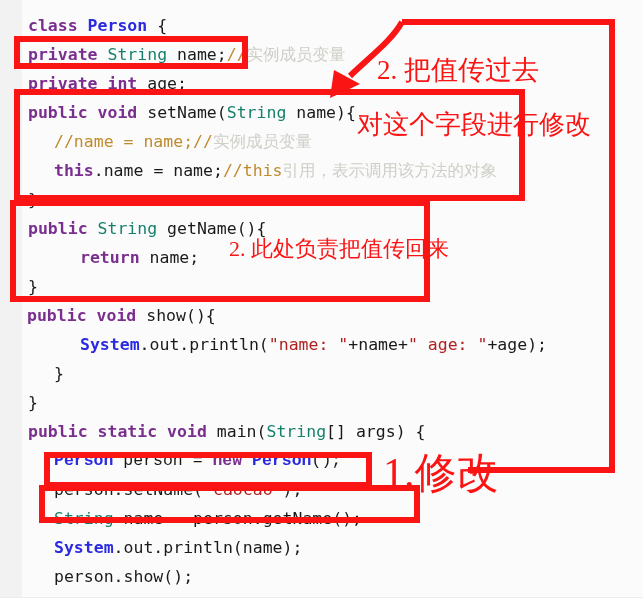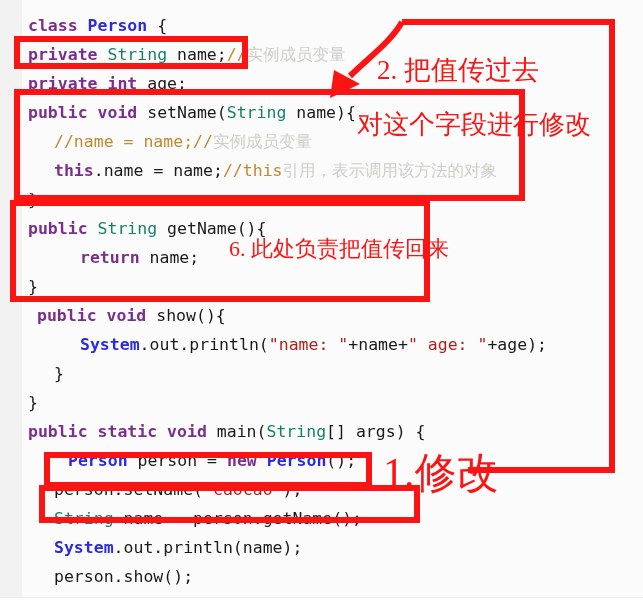--- a/index.html
+++ b/index.html
@@ -107,26 +107,26 @@
         <div class="line" style="top: 11px; left: 6px;"><span class="kw">class</span><span class="pnc"> </span><span class="cls">Person</span><span class="pnc"> </span><span class="pnc">{</span></div>
         <div class="line" style="top: 40px; left: 6px;"><span class="kw">private</span><span class="pnc"> </span><span class="typ">String</span><span class="pnc"> </span><span class="plain">name</span><span class="pnc">;</span><span class="cmto">//</span><span class="cmtz">实例成员变量</span></div>
         <div class="line" style="top: 69px; left: 6px;"><span class="kw">private</span><span class="pnc"> </span><span class="kw">int</span><span class="pnc"> </span><span class="plain">age</span><span class="pnc">;</span></div>
         <div class="line" style="top: 98px; left: 6px;"><span class="kw">public</span><span class="pnc"> </span><span class="kw">void</span><span class="pnc"> </span><span class="plain">setName</span><span class="pnc">(</span><span class="typ">String</span><span class="pnc"> </span><span class="plain">name</span><span class="pnc">)</span><span class="pnc">{</span></div>
         <div class="line" style="top: 127px; left: 32px;"><span class="cmto">//name = name;//</span><span class="cmtz">实例成员变量</span></div>
         <div class="line" style="top: 156px; left: 32px;"><span class="kw">this</span><span class="pnc">.</span><span class="plain">name</span><span class="pnc"> </span><span class="pnc">=</span><span class="pnc"> </span><span class="plain">name</span><span class="pnc">;</span><span class="cmto">//this</span><span class="cmtz">引用，表示调用该方法的对象</span></div>
         <div class="line" style="top: 185px; left: 6px;"><span class="pnc">}</span></div>
         <div class="line" style="top: 214px; left: 6px;"><span class="kw">public</span><span class="pnc"> </span><span class="typ">String</span><span class="pnc"> </span><span class="plain">getName</span><span class="pnc">(</span><span class="pnc">)</span><span class="pnc">{</span></div>
         <div class="line" style="top: 243px; left: 58px;"><span class="kw">return</span><span class="pnc"> </span><span class="plain">name</span><span class="pnc">;</span></div>
         <div class="line" style="top: 272px; left: 6px;"><span class="pnc">}</span></div>
-        <div class="line" style="top: 301px; left: 15px;"><span class="kw">public</span><span class="pnc"> </span><span class="kw">void</span><span class="pnc"> </span><span class="plain">show</span><span class="pnc">(</span><span class="pnc">)</span><span class="pnc">{</span></div>
+        <div class="line" style="top: 301px; left: 5px;"><span class="kw">public</span><span class="pnc"> </span><span class="kw">void</span><span class="pnc"> </span><span class="plain">show</span><span class="pnc">(</span><span class="pnc">)</span><span class="pnc">{</span></div>
         <div class="line" style="top: 330px; left: 58px;"><span class="cls">System</span><span class="pnc">.</span><span class="plain">out</span><span class="pnc">.</span><span class="plain">println</span><span class="pnc">(</span><span class="str">"name: "</span><span class="pnc">+</span><span class="plain">name</span><span class="pnc">+</span><span class="str">" age: "</span><span class="pnc">+</span><span class="plain">age</span><span class="pnc">)</span><span class="pnc">;</span></div>
         <div class="line" style="top: 359px; left: 32px;"><span class="pnc">}</span></div>
         <div class="line" style="top: 388px; left: 6px;"><span class="pnc">}</span></div>
         <div class="line" style="top: 417px; left: 6px;"><span class="kw">public</span><span class="pnc"> </span><span class="kw">static</span><span class="pnc"> </span><span class="kw">void</span><span class="pnc"> </span><span class="plain">main</span><span class="pnc">(</span><span class="typ">String</span><span class="pnc">[</span><span class="pnc">]</span><span class="pnc"> </span><span class="plain">args</span><span class="pnc">)</span><span class="pnc"> </span><span class="pnc">{</span></div>
-        <div class="line" style="top: 446px; left: 46px;"><span class="cls">Person</span><span class="pnc"> </span><span class="plain">person</span><span class="pnc"> </span><span class="pnc">=</span><span class="pnc"> </span><span class="kw">new</span><span class="pnc"> </span><span class="cls">Person</span><span class="pnc">(</span><span class="pnc">)</span><span class="pnc">;</span></div>
+        <div class="line" style="top: 446px; left: 32px; font-family: Liberation Mono, monospace;"><span class="cls">Person</span><span class="pnc"> </span><span class="plain">person</span><span class="pnc"> </span><span class="pnc">=</span><span class="pnc"> </span><span class="kw">new</span><span class="pnc"> </span><span class="cls">Person</span><span class="pnc">(</span><span class="pnc">)</span><span class="pnc">;</span></div>
         <div class="line" style="top: 475px; left: 32px;"><span class="plain">person</span><span class="pnc">.</span><span class="plain">setName</span><span class="pnc">(</span><span class="str">"caocao"</span><span class="pnc">)</span><span class="pnc">;</span></div>
         <div class="line" style="top: 504px; left: 32px;"><span class="typ">String</span><span class="pnc"> </span><span class="plain">name</span><span class="pnc"> </span><span class="pnc">=</span><span class="pnc"> </span><span class="plain">person</span><span class="pnc">.</span><span class="plain">getName</span><span class="pnc">(</span><span class="pnc">)</span><span class="pnc">;</span></div>
         <div class="line" style="top: 533px; left: 32px;"><span class="cls">System</span><span class="pnc">.</span><span class="plain">out</span><span class="pnc">.</span><span class="plain">println</span><span class="pnc">(</span><span class="plain">name</span><span class="pnc">)</span><span class="pnc">;</span></div>
         <div class="line" style="top: 562px; left: 32px;"><span class="plain">person</span><span class="pnc">.</span><span class="plain">show</span><span class="pnc">(</span><span class="pnc">)</span><span class="pnc">;</span></div>
         <div class="line" style="top: 591px; left: 6px;"><span class="pnc">}</span></div>
       </div>
   </div>
 
   <svg class="overlay" width="643" height="611" viewBox="0 0 643 611" xmlns="http://www.w3.org/2000/svg">
 
@@ -146,19 +146,19 @@
     <path d="M402 22 C392 40 372 55 350 76" fill="none" stroke="#fa1414" stroke-width="6"></path>
     <polygon points="330,98 334,70 360,84" fill="#fa1414"></polygon>
 
     <path d="M468 470 L612 470" fill="none" stroke="#fa1414" stroke-width="6"></path>
   </svg>
 
   <div class="anno-text" style="left:377px; top:57px; font-size:27px;">2. 把值传过去</div>
 
   <div class="anno-text" style="left:357px; top:112px; font-size:26px;">对这个字段进行修改</div>
 
-  <div class="anno-text" style="left:229px; top:238px; font-size:22px;">6. 此处负责把值传回来</div>
+  <div class="anno-text" style="left:229px; top:238px; font-size:22px;">2. 此处负责把值传回来</div>
 
   <div class="anno-text" style="left:383px; top:452px; font-size:42px;">1.修改</div>
 
 
   <div class="bottom-strip"></div>
 </div>
 
 </body></html>

